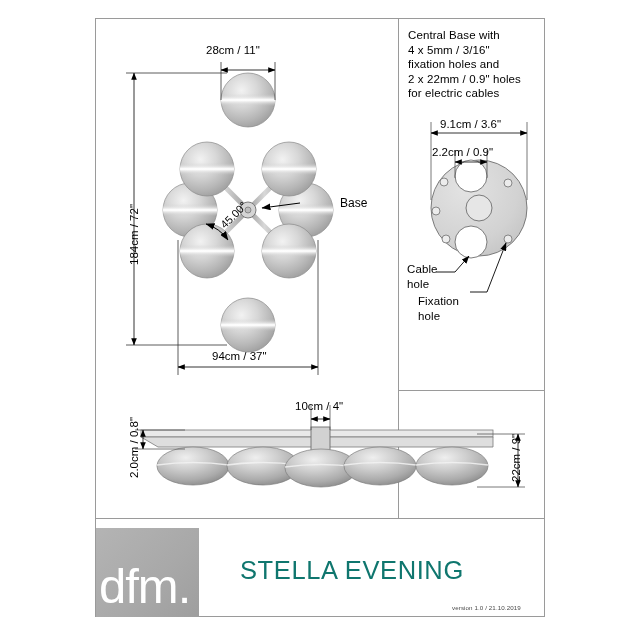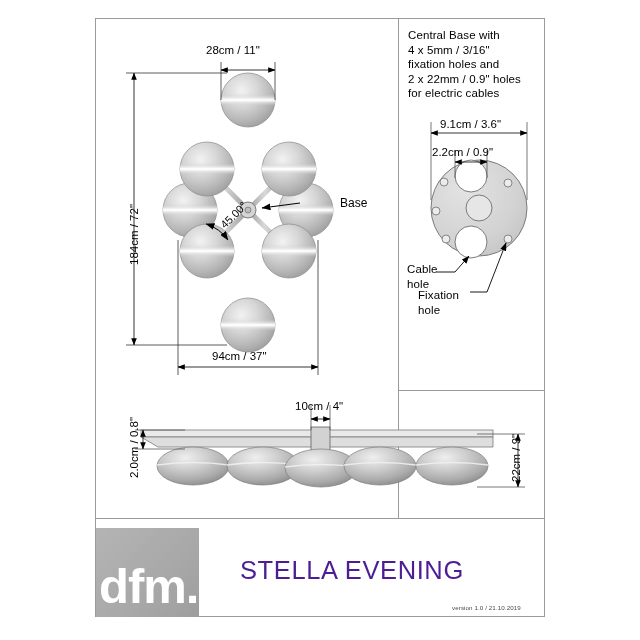--- a/index.html
+++ b/index.html
@@ -51,26 +51,26 @@
   svg.layer { position:absolute; left:0; top:0; width:640px; height:640px; overflow:visible; }
 
   
   .logo-block {
     position:absolute; left:96px; top:528px;
     width:103px; height:89px;
     background:linear-gradient(135deg,#b4b4b4 0%,#a8a8a8 60%,#9e9e9e 100%);
   }
   .logo-text {
     position:absolute; left:99px; top:560px;
-    font-size:49px; color:#ffffff; font-weight:700;
+    font-size:49px; color:#ffffff; font-weight:400;
     letter-spacing:-1px; line-height:52px;
   }
   .title-text {
     position:absolute; left:240px; top:556px;
-    font-size:25.5px; color:#4c1d95; letter-spacing:0.6px;
+    font-size:25.5px; color:#0f766e; letter-spacing:0.6px;
     white-space:nowrap;
   }
   .version-text {
     position:absolute; left:452px; top:604px;
     font-size:6.2px; color:#4a4a4a; white-space:nowrap;
     letter-spacing:0.1px;
   }
 </style>
 </head>
 <body>
@@ -296,21 +296,21 @@
 4 x 5mm / 3/16"
 fixation holes and
 2 x 22mm / 0.9" holes
 for electric cables</div>
 
   <div class="dim" style="left:440px; top:118px;">9.1cm / 3.6"</div>
   <div class="dim" style="left:432px; top:146px;">2.2cm / 0.9"</div>
 
   <div class="txt" style="left:407px; top:262px;">Cable
 hole</div>
-  <div class="txt" style="left:418px; top:288px;">Fixation
+  <div class="txt" style="left:418px; top:294px;">Fixation
 hole</div>
 
 
   <div class="dim-v" style="left:128px; top:478px;">2.0cm / 0.8"</div>
   <div class="dim" style="left:295px; top:400px;">10cm / 4"</div>
   <div class="dim-v" style="left:510px; top:482px;">22cm / 9"</div>
 
   <div class="logo-block"></div>
   <div class="logo-text">dfm.</div>
   <div class="title-text">STELLA EVENING</div>

